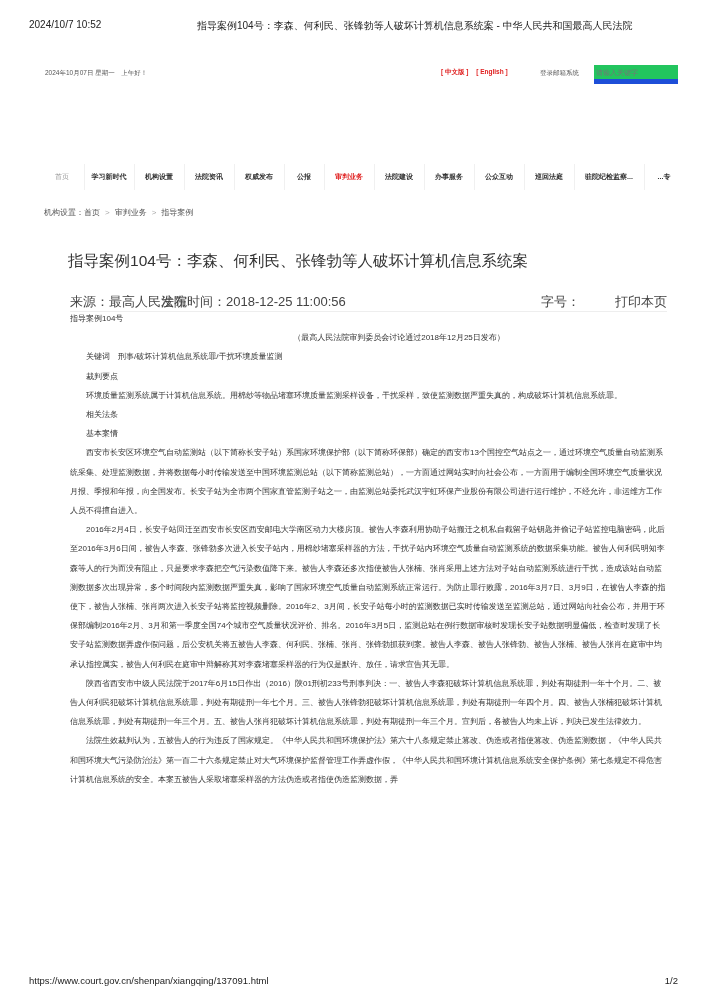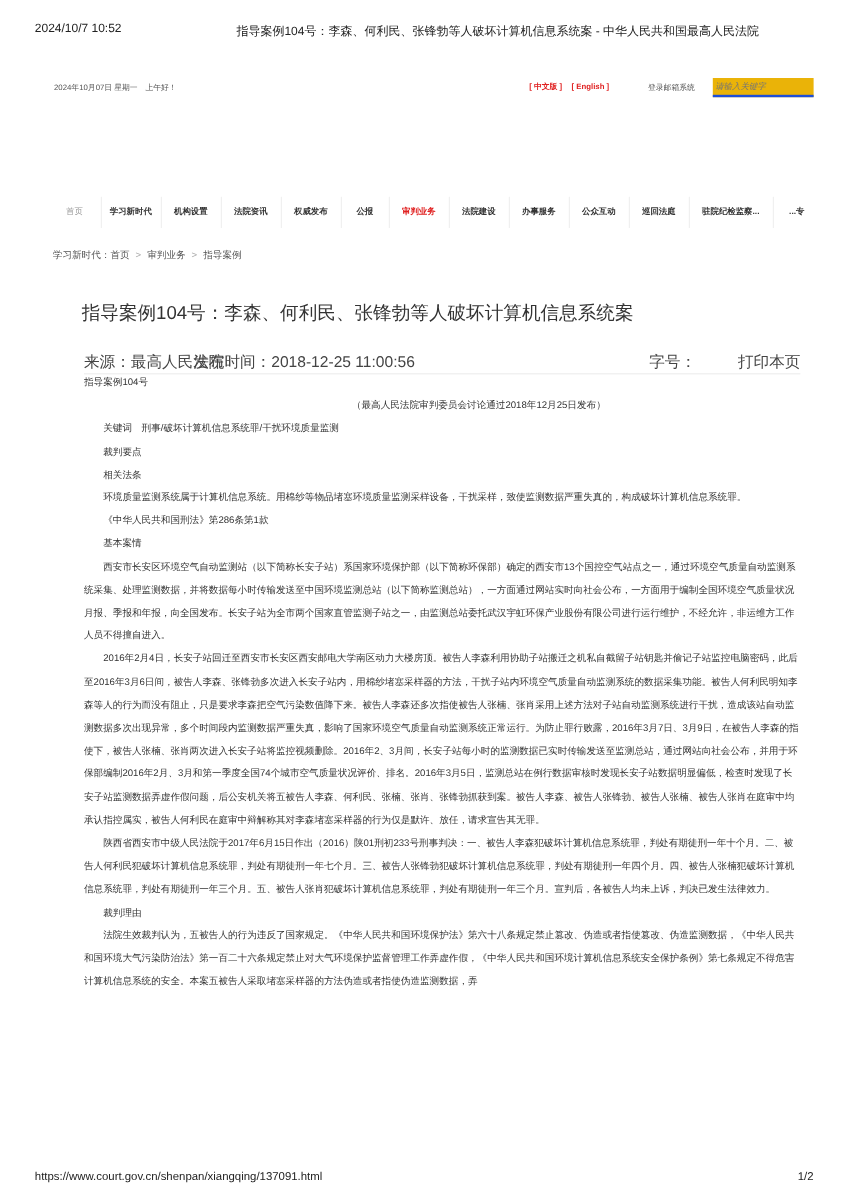--- a/index.html
+++ b/index.html
@@ -6,22 +6,22 @@
   body { width:707px; height:999px; position:relative; overflow:hidden;
          font-family:"Liberation Sans","DejaVu Sans",sans-serif; color:#333; }
   .print-header { position:absolute; top:0; left:0; width:707px; height:40px; font-size:10px; color:#222; }
   .print-header .date { position:absolute; left:29px; top:19px; }
   .print-header .title { position:absolute; left:197px; top:19px; }
   .topbar { position:absolute; top:64px; left:0; width:707px; height:20px; font-size:6.5px; color:#555; }
   .topbar .greet { position:absolute; left:45px; top:5px; }
   .topbar .lang { position:absolute; left:441px; top:4px; color:#e02020; font-weight:bold; font-size:6.5px; }
   .topbar .lang span { margin-right:6px; }
   .topbar .mail { position:absolute; left:540px; top:5px; }
-  .topbar .search { position:absolute; left:594px; top:1px; width:80px; height:14px; border:none; border-bottom:2px solid #1d4ed8;
-                    font-size:7px; color:#333; padding:0 2px; outline:none; background:#eab308; font-family:"Liberation Sans",sans-serif;font-style:italic; }
+  .topbar .search { position:absolute; left:594px; top:1px; width:80px; height:14px; border:none; border-bottom:5px solid #1d4ed8;
+                    font-size:7px; color:#333; padding:0 2px; outline:none; background:#22c55e; font-family:"Liberation Sans",sans-serif; }
   .nav { position:absolute; top:164px; left:40px; width:667px; height:28px; }
   .nav .item { position:absolute; top:0; height:26px; font-size:7px; font-weight:bold; color:#333; text-align:center; line-height:26px;
                border-right:1px solid #f0f0f0; }
   .nav .item.home { color:#999; font-weight:normal; }
   .nav .item.active { color:#e02020; }
   .crumb { position:absolute; top:207px; left:44px; font-size:8px; color:#555; }
   .crumb .sep { color:#aaa; margin:0 5px; }
   .art-title { position:absolute; top:251px; left:0; width:596px; text-align:center; font-size:15.5px; color:#333; }
   .meta { position:absolute; top:291px; left:70px; width:597px; font-size:13px; color:#444; height:20px; border-bottom:1px solid #eee; }
   .meta .src { position:absolute; left:0; top:2px; }
@@ -64,44 +64,42 @@
   <div class="item active" style="left:284px;width:50px;">审判业务</div>
   <div class="item" style="left:334px;width:50px;">法院建设</div>
   <div class="item" style="left:384px;width:50px;">办事服务</div>
   <div class="item" style="left:434px;width:50px;">公众互动</div>
   <div class="item" style="left:484px;width:50px;">巡回法庭</div>
   <div class="item" style="left:534px;width:70px;">驻院纪检监察...</div>
   <div class="item" style="left:604px;width:40px;border-right:none;">...专</div>
 </div>
 
 <div class="crumb">
-  <span>学习新时代：</span><span>首页</span><span class="sep">&gt;</span><span>审判业务</span><span class="sep">&gt;</span><span>指导案例</span>
+  <span>机构设置：</span><span>首页</span><span class="sep">&gt;</span><span>审判业务</span><span class="sep">&gt;</span><span>指导案例</span>
 </div>
 
 <div class="art-title">指导案例104号：李森、何利民、张锋勃等人破坏计算机信息系统案</div>
 
 <div class="meta">
   <span class="src">来源：最高人民法院</span>
   <span class="time">发布时间：2018-12-25 11:00:56</span>
   <span class="fsize">字号：</span>
   <span class="print">打印本页</span>
 </div>
 
 <div class="content" id="content">
     <p class="">指导案例104号</p>
     <p class="center">（最高人民法院审判委员会讨论通过2018年12月25日发布）</p>
     <p class="ind">关键词　刑事/破坏计算机信息系统罪/干扰环境质量监测</p>
     <p class="ind">裁判要点</p>
+    <p class="ind">环境质量监测系统属于计算机信息系统。用棉纱等物品堵塞环境质量监测采样设备，干扰采样，致使监测数据严重失真的，构成破坏计算机信息系统罪。</p>
     <p class="ind">相关法条</p>
-    <p class="ind">环境质量监测系统属于计算机信息系统。用棉纱等物品堵塞环境质量监测采样设备，干扰采样，致使监测数据严重失真的，构成破坏计算机信息系统罪。</p>
-    <p class="ind">《中华人民共和国刑法》第286条第1款</p>
     <p class="ind">基本案情</p>
     <p class="ind">西安市长安区环境空气自动监测站（以下简称长安子站）系国家环境保护部（以下简称环保部）确定的西安市13个国控空气站点之一，通过环境空气质量自动监测系统采集、处理监测数据，并将数据每小时传输发送至中国环境监测总站（以下简称监测总站），一方面通过网站实时向社会公布，一方面用于编制全国环境空气质量状况月报、季报和年报，向全国发布。长安子站为全市两个国家直管监测子站之一，由监测总站委托武汉宇虹环保产业股份有限公司进行运行维护，不经允许，非运维方工作人员不得擅自进入。</p>
     <p class="ind">2016年2月4日，长安子站回迁至西安市长安区西安邮电大学南区动力大楼房顶。被告人李森利用协助子站搬迁之机私自截留子站钥匙并偷记子站监控电脑密码，此后至2016年3月6日间，被告人李森、张锋勃多次进入长安子站内，用棉纱堵塞采样器的方法，干扰子站内环境空气质量自动监测系统的数据采集功能。被告人何利民明知李森等人的行为而没有阻止，只是要求李森把空气污染数值降下来。被告人李森还多次指使被告人张楠、张肖采用上述方法对子站自动监测系统进行干扰，造成该站自动监测数据多次出现异常，多个时间段内监测数据严重失真，影响了国家环境空气质量自动监测系统正常运行。为防止罪行败露，2016年3月7日、3月9日，在被告人李森的指使下，被告人张楠、张肖两次进入长安子站将监控视频删除。2016年2、3月间，长安子站每小时的监测数据已实时传输发送至监测总站，通过网站向社会公布，并用于环保部编制2016年2月、3月和第一季度全国74个城市空气质量状况评价、排名。2016年3月5日，监测总站在例行数据审核时发现长安子站数据明显偏低，检查时发现了长安子站监测数据弄虚作假问题，后公安机关将五被告人李森、何利民、张楠、张肖、张锋勃抓获到案。被告人李森、被告人张锋勃、被告人张楠、被告人张肖在庭审中均承认指控属实，被告人何利民在庭审中辩解称其对李森堵塞采样器的行为仅是默许、放任，请求宣告其无罪。</p>
     <p class="ind">陕西省西安市中级人民法院于2017年6月15日作出（2016）陕01刑初233号刑事判决：一、被告人李森犯破坏计算机信息系统罪，判处有期徒刑一年十个月。二、被告人何利民犯破坏计算机信息系统罪，判处有期徒刑一年七个月。三、被告人张锋勃犯破坏计算机信息系统罪，判处有期徒刑一年四个月。四、被告人张楠犯破坏计算机信息系统罪，判处有期徒刑一年三个月。五、被告人张肖犯破坏计算机信息系统罪，判处有期徒刑一年三个月。宣判后，各被告人均未上诉，判决已发生法律效力。</p>
-    <p class="ind">裁判理由</p>
     <p class="ind">法院生效裁判认为，五被告人的行为违反了国家规定。《中华人民共和国环境保护法》第六十八条规定禁止篡改、伪造或者指使篡改、伪造监测数据，《中华人民共和国环境大气污染防治法》第一百二十六条规定禁止对大气环境保护监督管理工作弄虚作假，《中华人民共和国环境计算机信息系统安全保护条例》第七条规定不得危害计算机信息系统的安全。本案五被告人采取堵塞采样器的方法伪造或者指使伪造监测数据，弄</p>
   </div>
 
 <div class="footer">
   <span class="url">https://www.court.gov.cn/shenpan/xiangqing/137091.html</span>
   <span class="page">1/2</span>
 </div>
 
 </body></html>

